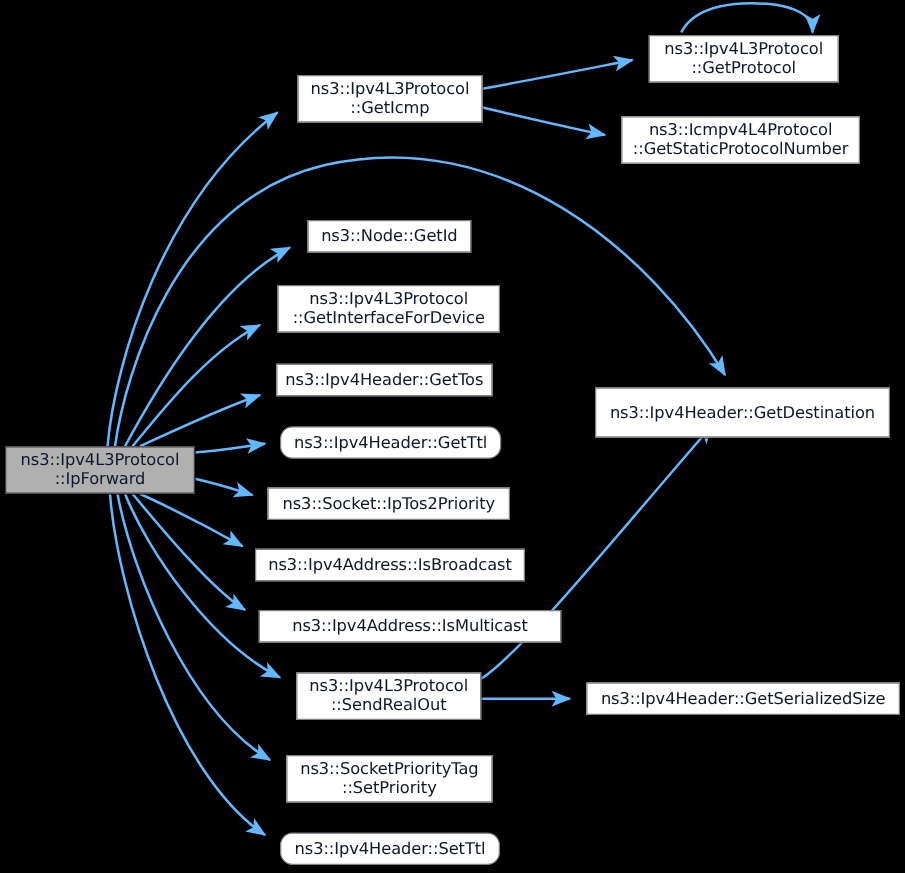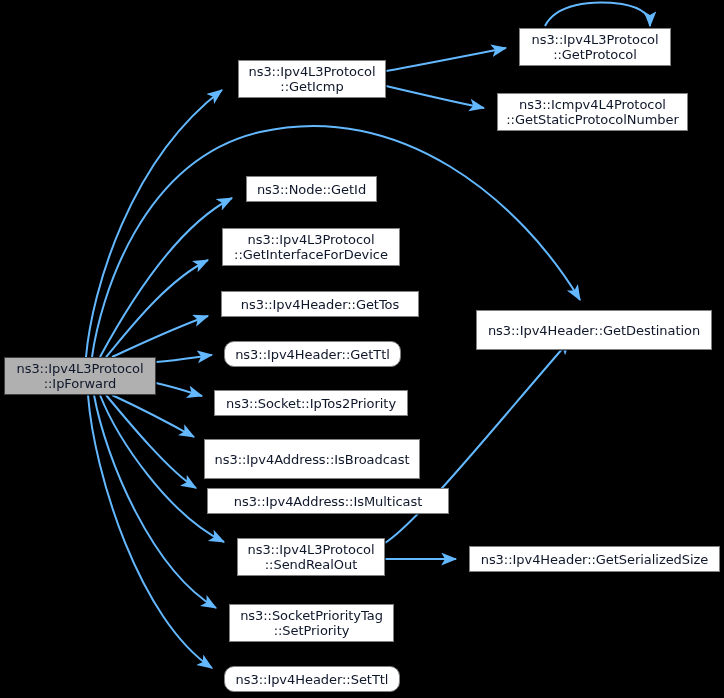--- a/index.html
+++ b/index.html
@@ -83,24 +83,24 @@
 ::IpForward</span></div>
       <div class="node" style="left: 238px; top: 60px; width: 148px; height: 38px;"><span class="node-label">ns3::Ipv4L3Protocol
 ::GetIcmp</span></div>
       <div class="node" style="left: 519px; top: 28px; width: 152px; height: 38px;"><span class="node-label">ns3::Ipv4L3Protocol
 ::GetProtocol</span></div>
       <div class="node" style="left: 497px; top: 93px; width: 191px; height: 38px; text-align: center;"><span class="node-label">ns3::Icmpv4L4Protocol
 ::GetStaticProtocolNumber</span></div>
       <div class="node" style="left: 246px; top: 176px; width: 131px; height: 26px; justify-content: center;"><span class="node-label">ns3::Node::GetId</span></div>
       <div class="node" style="left: 222px; top: 228px; width: 178px; height: 38px;"><span class="node-label">ns3::Ipv4L3Protocol
 ::GetInterfaceForDevice</span></div>
-      <div class="node" style="left: 221px; top: 291px; width: 198px; height: 26px;"><span class="node-label">ns3::Ipv4Header::GetTos</span></div>
+      <div class="node" style="left: 221px; top: 291px; width: 173px; height: 26px;"><span class="node-label">ns3::Ipv4Header::GetTos</span></div>
       <div class="node" style="left: 224px; top: 341px; width: 177px; height: 26px; border-radius: 10px;"><span class="node-label">ns3::Ipv4Header::GetTtl</span></div>
       <div class="node" style="left: 214px; top: 390px; width: 194px; height: 26px;"><span class="node-label">ns3::Socket::IpTos2Priority</span></div>
-      <div class="node" style="left: 204px; top: 439px; width: 216px; height: 40px;"><span class="node-label">ns3::Ipv4Address::IsBroadcast</span></div>
+      <div class="node" style="left: 204px; top: 439px; width: 216px; height: 26px;"><span class="node-label">ns3::Ipv4Address::IsBroadcast</span></div>
       <div class="node" style="left: 207px; top: 488px; width: 242px; height: 26px;"><span class="node-label">ns3::Ipv4Address::IsMulticast</span></div>
       <div class="node" style="left: 237px; top: 538px; width: 148px; height: 38px;"><span class="node-label">ns3::Ipv4L3Protocol
 ::SendRealOut</span></div>
       <div class="node" style="left: 229px; top: 604px; width: 165px; height: 38px;"><span class="node-label">ns3::SocketPriorityTag
 ::SetPriority</span></div>
       <div class="node" style="left: 224px; top: 666px; width: 176px; height: 26px; border-radius: 10px;"><span class="node-label">ns3::Ipv4Header::SetTtl</span></div>
       <div class="node" style="left: 476px; top: 310px; width: 236px; height: 40px;"><span class="node-label">ns3::Ipv4Header::GetDestination</span></div>
       <div class="node" style="left: 469px; top: 546px; width: 251px; height: 26px;"><span class="node-label">ns3::Ipv4Header::GetSerializedSize</span></div>
     </div>
 </div>

